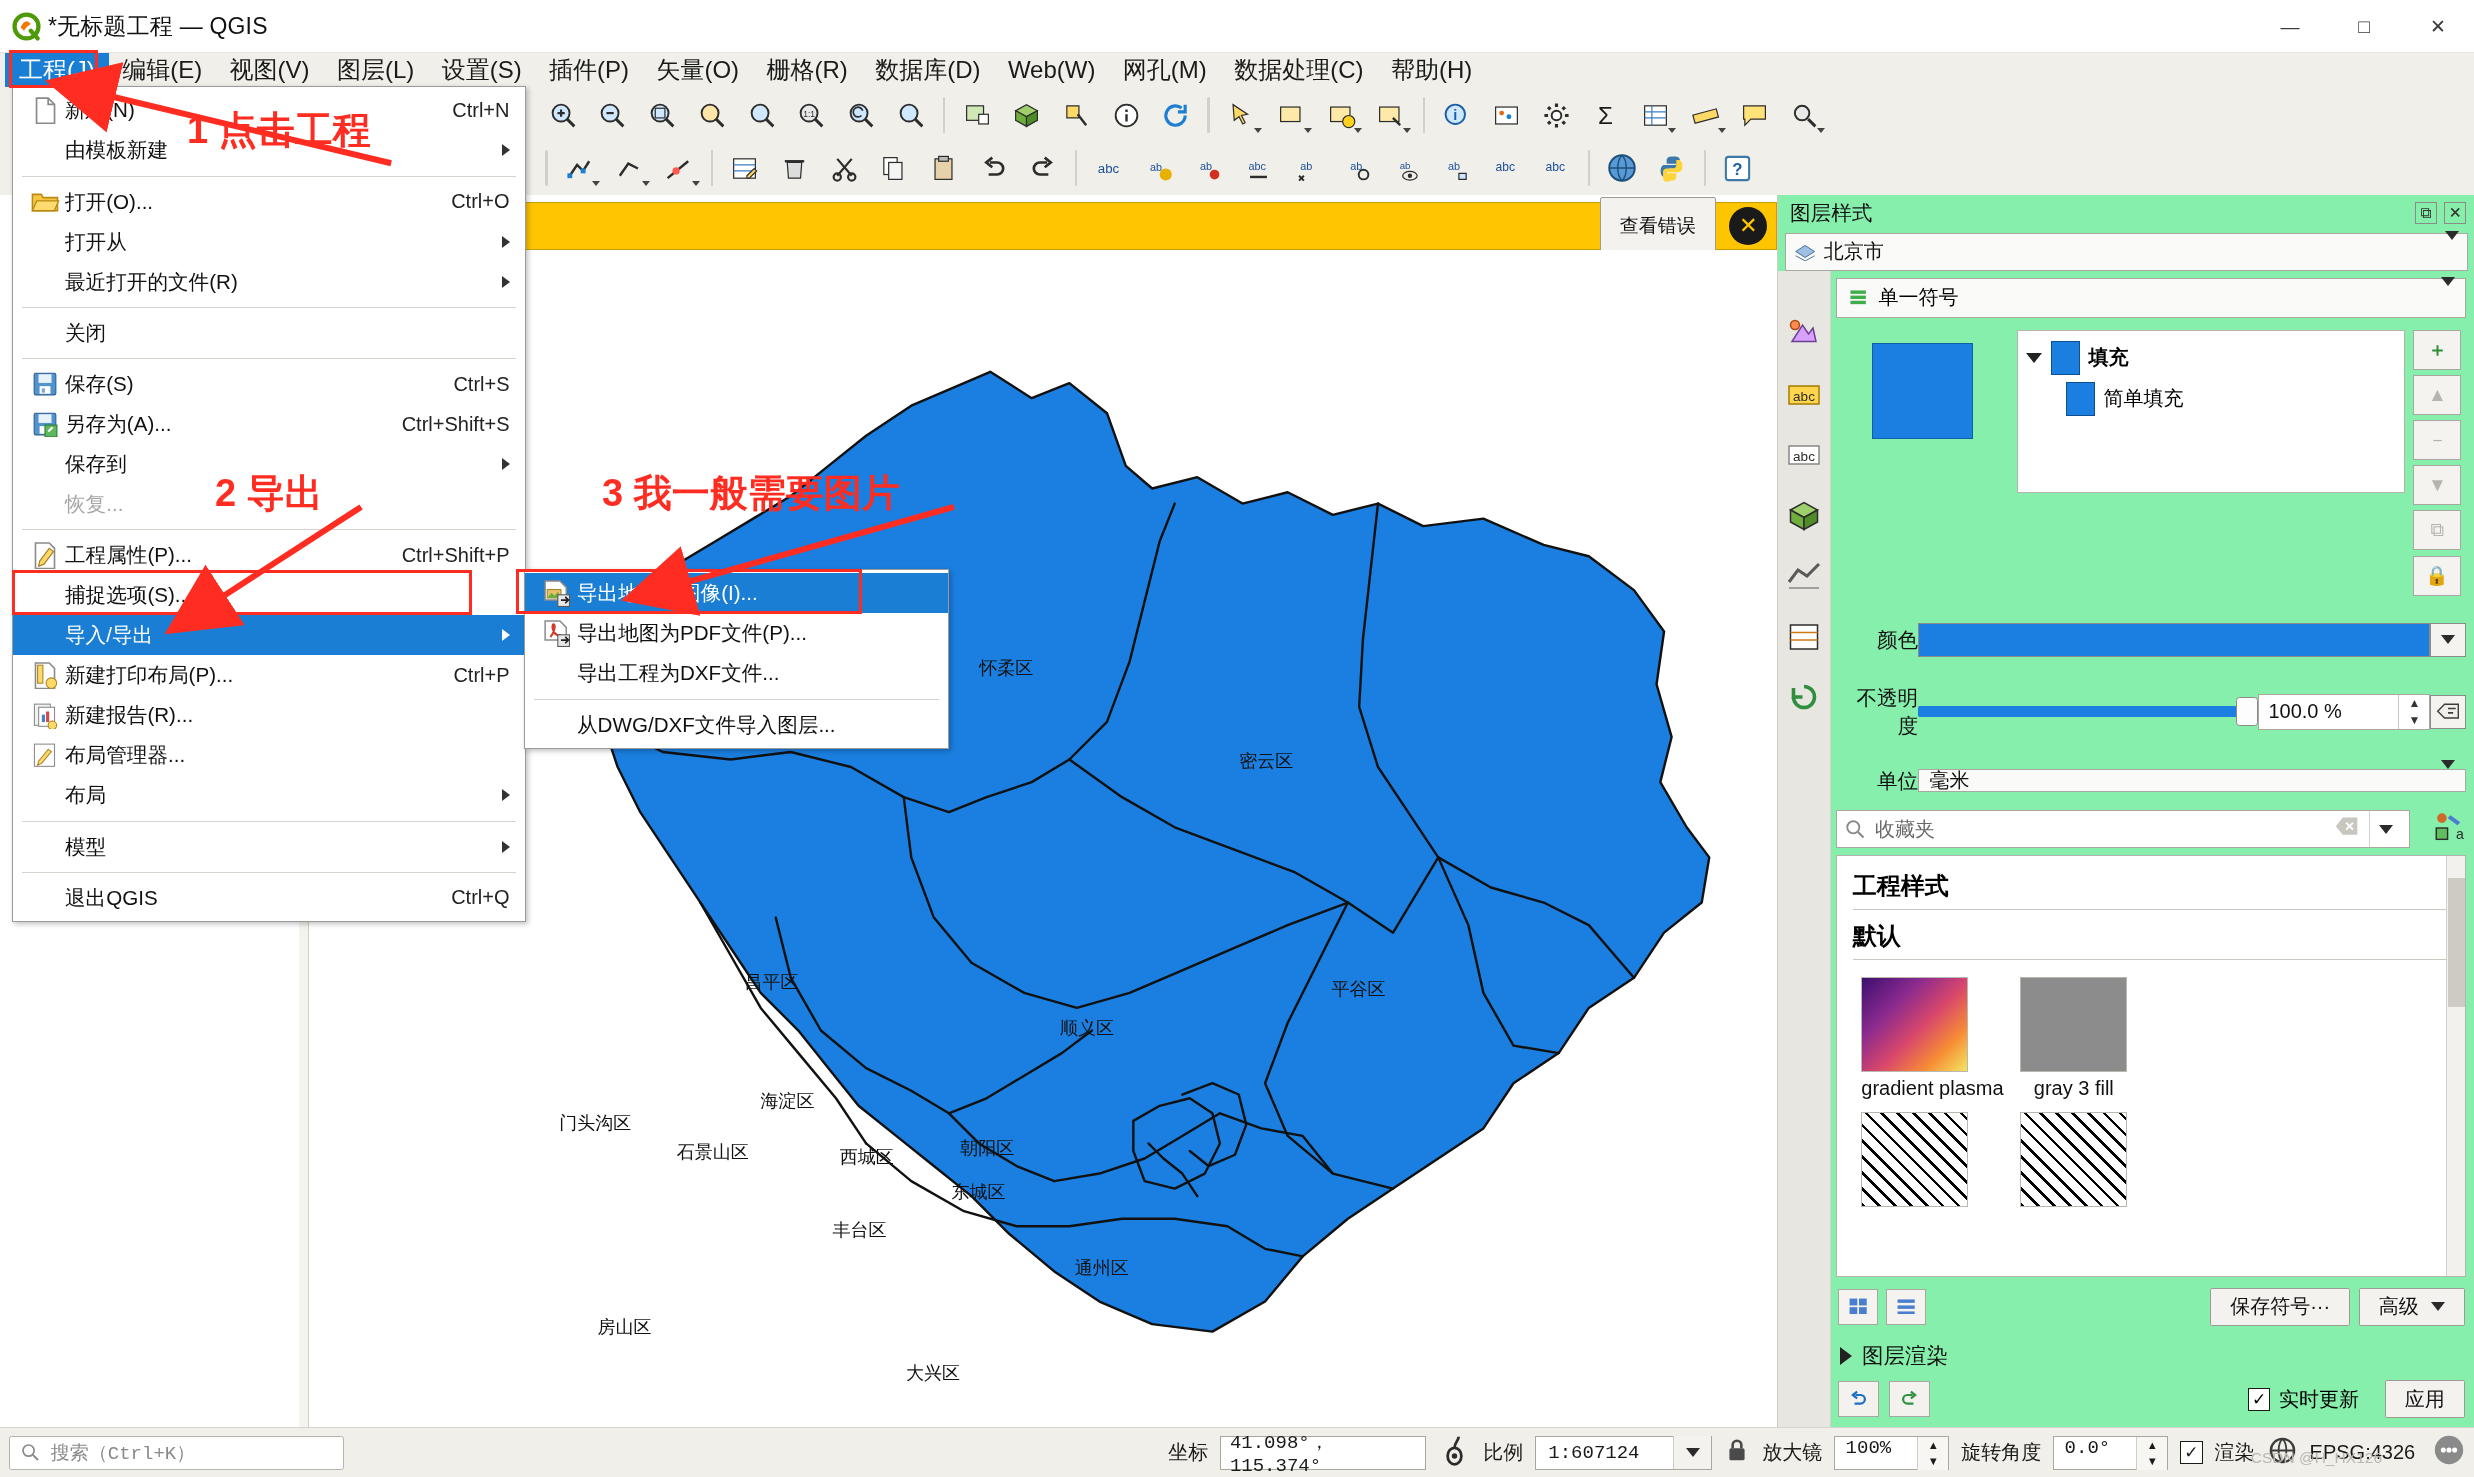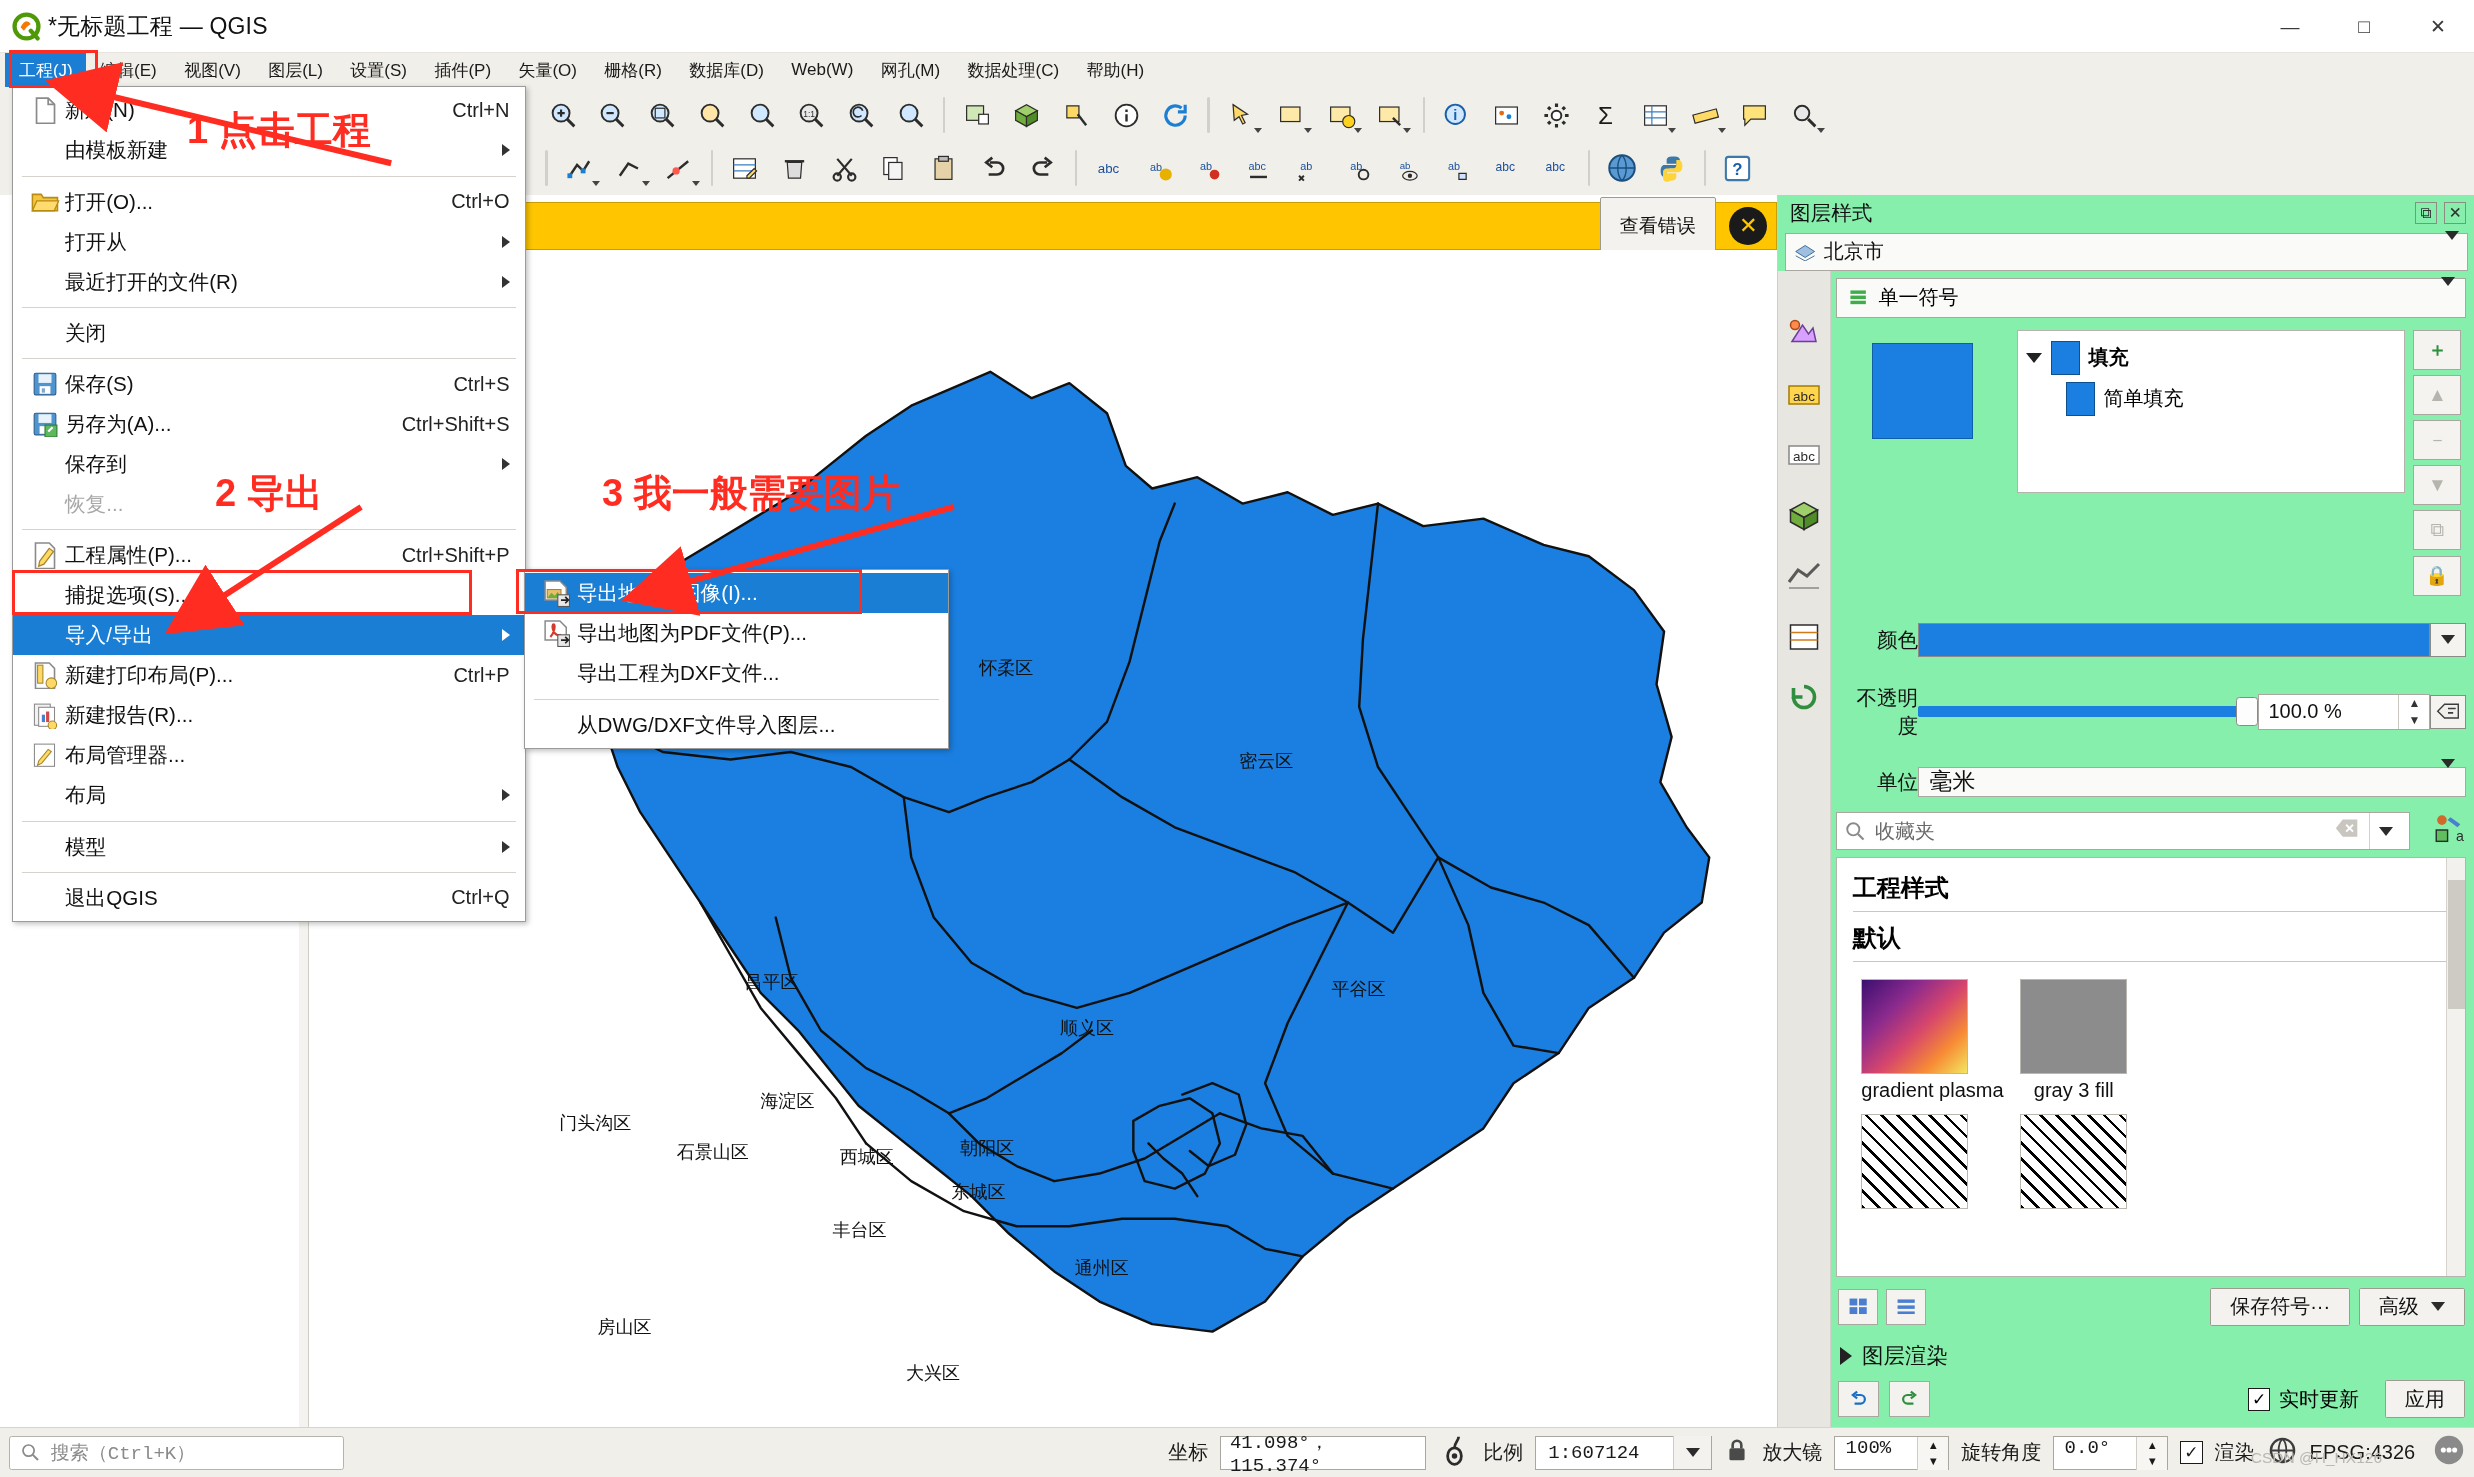--- a/index.html
+++ b/index.html
@@ -21,21 +21,21 @@
     border-bottom:0.9px solid #e6e4dd;
   }
   .qlogo { width:29px; height:29px; position:relative; margin-right:6.9px; flex:0 0 29px;}
   .titletext { font-size:23px; color:#111; letter-spacing:0.2px;}
   .winbtns { position:absolute; right:0; top:0; height:53px; display:flex; }
   .winbtn { width:74px; height:53px; display:flex; align-items:center; justify-content:center;
             font-size:19px; color:#3a3a3a; }
 
   
   .menubar { height:34px; background:#f0efe9; display:flex; align-items:stretch;
-             padding-left:5.2px; flex:0 0 34px; font-size:17px; color:#1a1a1a; position:relative; }
+             padding-left:5.2px; flex:0 0 34px; font-size:24px; color:#1a1a1a; position:relative; }
   .menuitem { padding:0 13.7px; display:flex; align-items:center; white-space:nowrap; }
   .menuitem.active { background:#1a7fd4; color:#fff; }
 
   
   .toolbars { background:#f0efe9; flex:0 0 108px; padding-top:1.7px; }
   .tbrow { height:53px; display:flex; align-items:center; padding-left:6.9px; gap:1.7px; }
   .tbtn { width:48px; height:46px; display:flex; align-items:center; justify-content:center;
           position:relative; border-radius:2.6px; }
   .tbtn svg { display:block; }
   .tsep { width:2.6px; height:36px; background:#d2d0c8; margin:0 6px; border-radius:1.7px; }
@@ -106,22 +106,22 @@
   .colorbar { flex:1 1 auto; height:34px; background:#1a7fe0; border:0.9px solid #8d8b85; }
   .colbtn { width:36px;height:34px;border:0.9px solid #8d8b85;background:#f4f3ef;display:flex;align-items:center;justify-content:center;}
   .slider { flex:1 1 auto; height:34px; position:relative; display:flex; align-items:center;}
   .slider .track { height:10.3px; width:100%; background:#1a7fe0; border-radius:1.7px;}
   .slider .knob { position:absolute; right:0; width:22.3px;height:29px;background:#fdfdfd;border:0.9px solid #8d8b85;border-radius:3.4px;}
   .spin { width:172px; height:36px; border:0.9px solid #a9a7a0; background:#fff; display:flex; align-items:center;
           padding-left:9px; font-size:20px; position:relative;}
   .spin .updn { position:absolute; right:0; top:0; width:31px;height:34px;border-left:0.9px solid #c8c6bf;
                 display:flex;flex-direction:column; }
   .spin .updn i { flex:1; display:flex;align-items:center;justify-content:center;font-size:12px;font-style:normal;color:#333;}
-  .unitcombo { flex:1 1 auto; height:30px; border:0.9px solid #a9a7a0; background:#fafaf8;
-               display:flex;align-items:center;padding:0 10.3px;font-size:23px;}
+  .unitcombo { flex:1 1 auto; height:23px; border:0.9px solid #a9a7a0; background:#fafaf8;
+               display:flex;align-items:center;padding:0 10.3px;font-size:20px;}
 
   .searchrow { display:flex; align-items:center; gap:22px; margin-top:15.5px;}
   .searchbox { flex:1 1 auto; height:38px; border:0.9px solid #a9a7a0; background:#fff;
                display:flex;align-items:center;padding:0 6.9px; gap:8.6px; font-size:20px; color:#6a6a6a;}
   .searchbox .sdrop { width:34px;height:36px;border-left:0.9px solid #d4d2cb;display:flex;align-items:center;justify-content:center;}
 
   .stylelist { flex:1 1 auto; background:#fff; border:0.9px solid #b5b3ac; margin-top:6.9px;
                overflow:hidden; position:relative; padding:8.6px 15.5px 0 15.5px; min-height:0;}
   .slhead { font-size:24px; font-weight:bold; color:#000; padding:5.2px 0 6.9px 0;
             border-bottom:0.9px solid #c9c7c0; margin-bottom:5.2px;}

